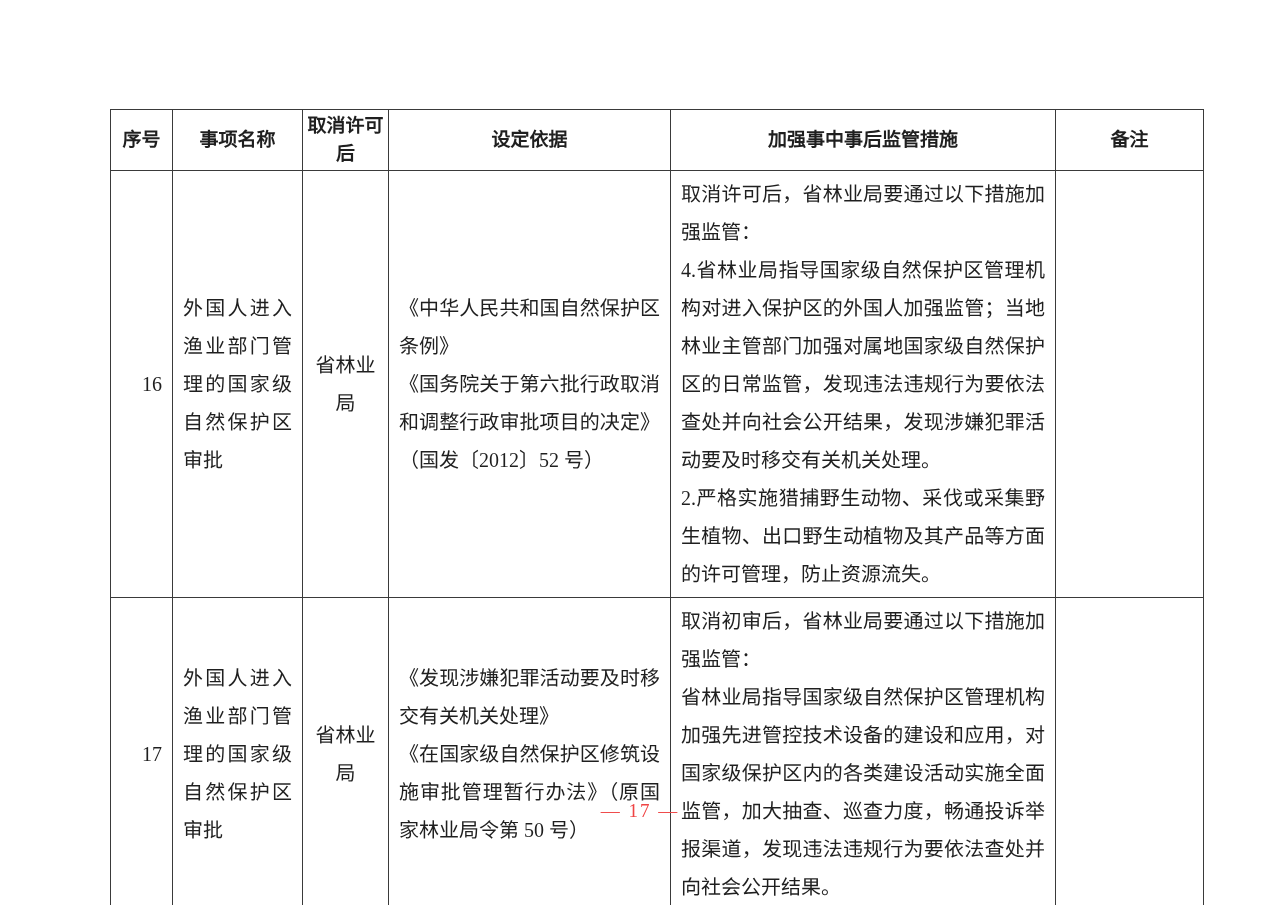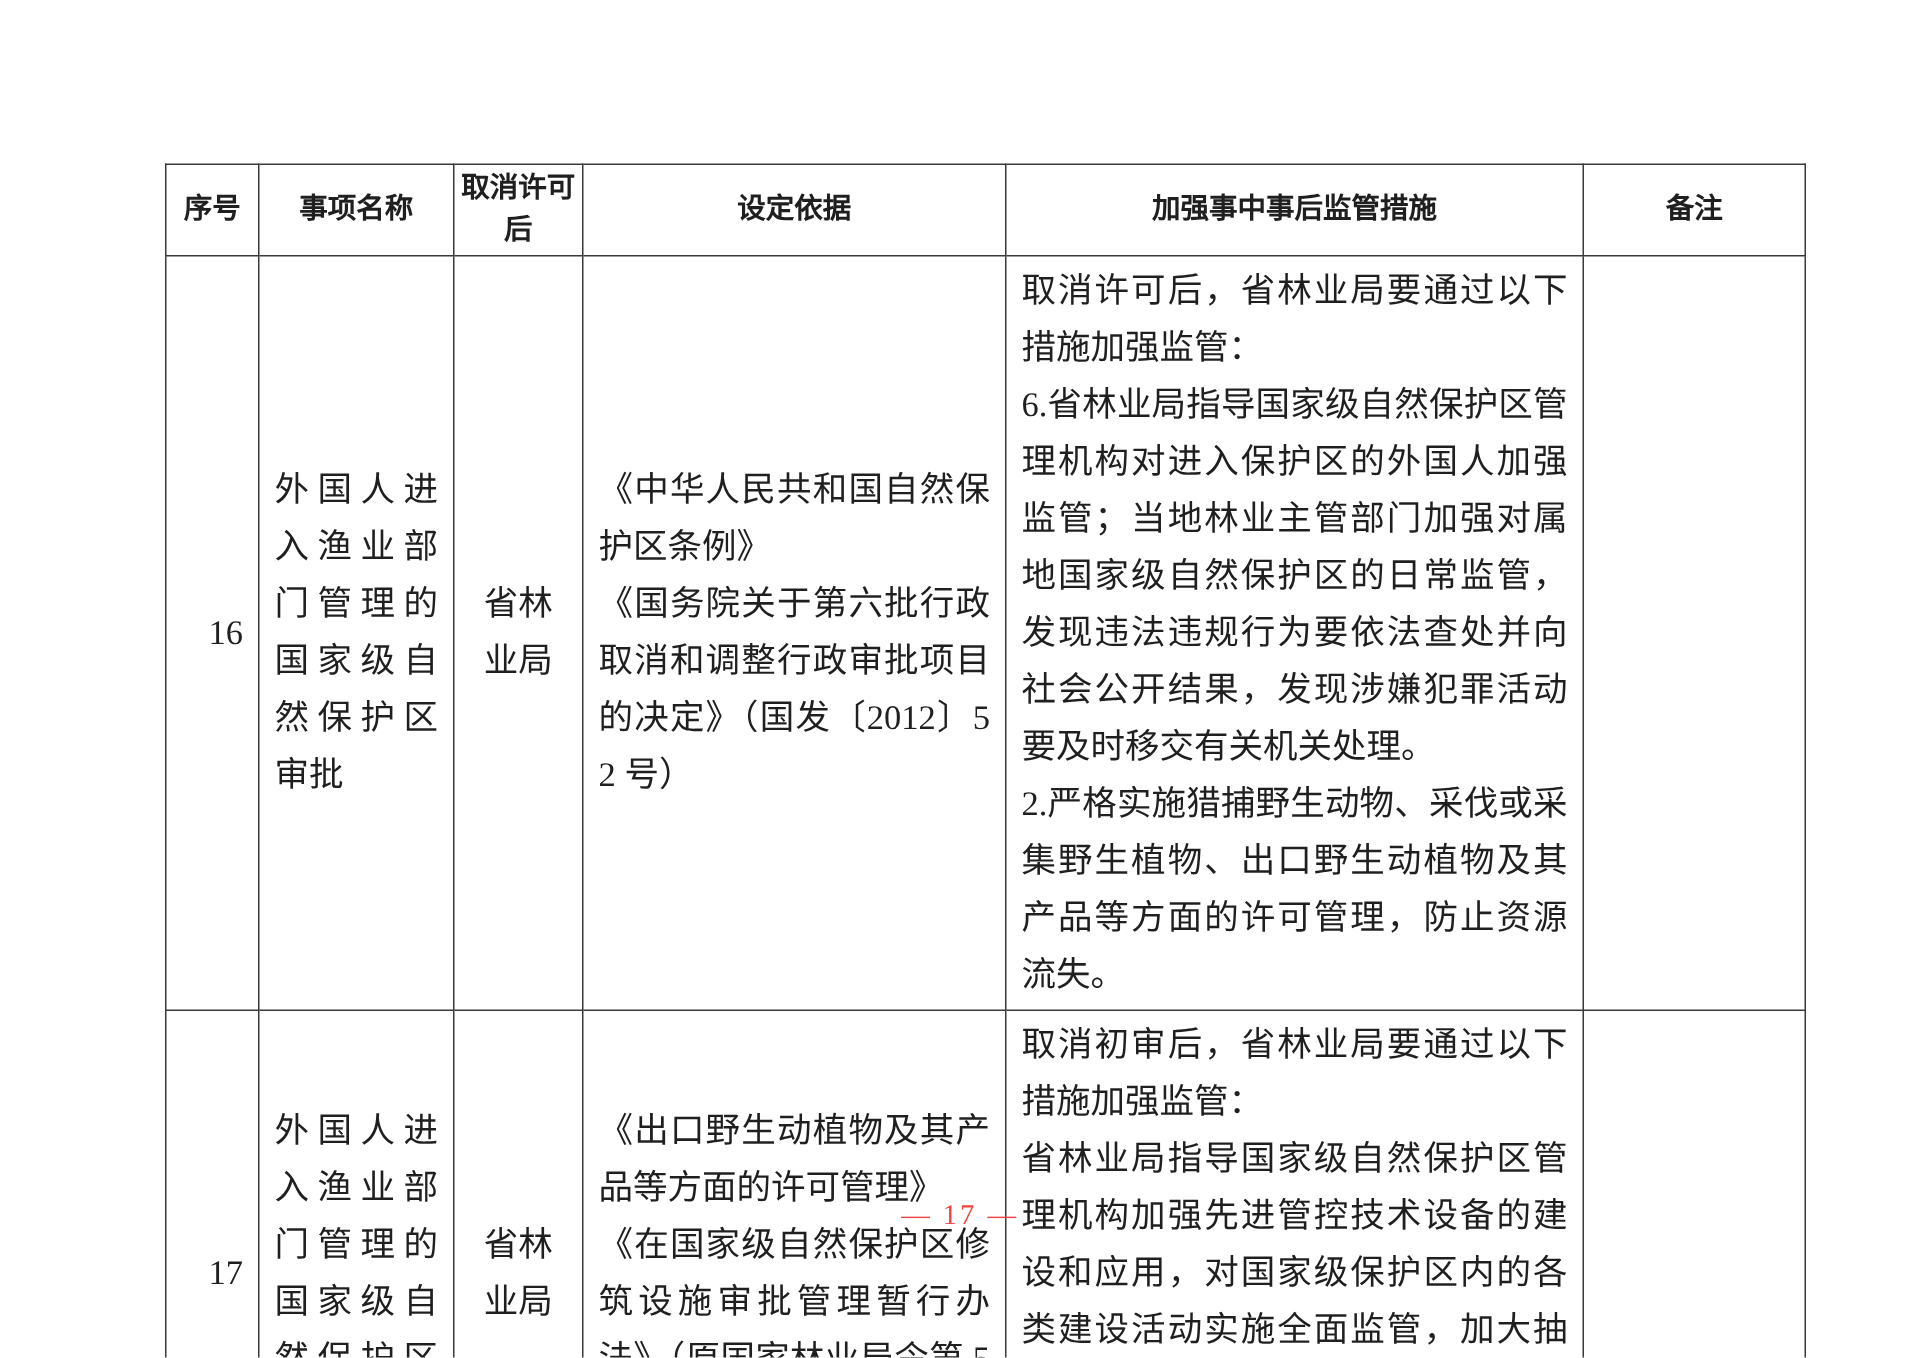--- a/index.html
+++ b/index.html
@@ -23,21 +23,21 @@
     left: 110px;
     top: 109px;
     width: 1093px;
     border-collapse: collapse;
     table-layout: fixed;
   }
   table.doc-table th,
   table.doc-table td {
     border: 1px solid #3a3a3a;
     vertical-align: middle;
-    font-size: 23px;
+    font-size: 20px;
     line-height: 38px;
     padding: 4px 10px;
     box-sizing: border-box;
     word-break: break-all;
   }
   table.doc-table th {
     font-weight: bold;
     font-size: 19px;
     text-align: center;
     padding: 2px 4px;
@@ -107,31 +107,31 @@
       <tr class="row-16">
         <td class="c-seq">16</td>
         <td class="c-name">外国人进入渔业部门管理的国家级自然保护区审批</td>
         <td class="c-dept">省林业局</td>
         <td class="c-basis">
           <p>《中华人民共和国自然保护区条例》</p>
           <p>《国务院关于第六批行政取消和调整行政审批项目的决定》（国发〔2012〕52 号）</p>
         </td>
         <td class="c-measures">
           <p>取消许可后，省林业局要通过以下措施加强监管：</p>
-          <p>6.省林业局指导国家级自然保护区管理机构对进入保护区的外国人加强监管；当地林业主管部门加强对属地国家级自然保护区的日常监管，发现违法违规行为要依法查处并向社会公开结果，发现涉嫌犯罪活动要及时移交有关机关处理。</p>
+          <p>4.省林业局指导国家级自然保护区管理机构对进入保护区的外国人加强监管；当地林业主管部门加强对属地国家级自然保护区的日常监管，发现违法违规行为要依法查处并向社会公开结果，发现涉嫌犯罪活动要及时移交有关机关处理。</p>
           <p>2.严格实施猎捕野生动物、采伐或采集野生植物、出口野生动植物及其产品等方面的许可管理，防止资源流失。</p>
         </td>
         <td class="c-remark"></td>
       </tr>
       <tr class="row-17">
         <td class="c-seq">17</td>
         <td class="c-name">外国人进入渔业部门管理的国家级自然保护区审批</td>
         <td class="c-dept">省林业局</td>
         <td class="c-basis">
-          <p>《出口野生动植物及其产品等方面的许可管理》</p>
+          <p>《发现涉嫌犯罪活动要及时移交有关机关处理》</p>
           <p>《在国家级自然保护区修筑设施审批管理暂行办法》（原国家林业局令第 50 号）</p>
         </td>
         <td class="c-measures">
           <p>取消初审后，省林业局要通过以下措施加强监管：</p>
           <p>省林业局指导国家级自然保护区管理机构加强先进管控技术设备的建设和应用，对国家级保护区内的各类建设活动实施全面监管，加大抽查、巡查力度，畅通投诉举报渠道，发现违法违规行为要依法查处并向社会公开结果。</p>
         </td>
         <td class="c-remark"></td>
       </tr>
     </tbody>
   </table>

